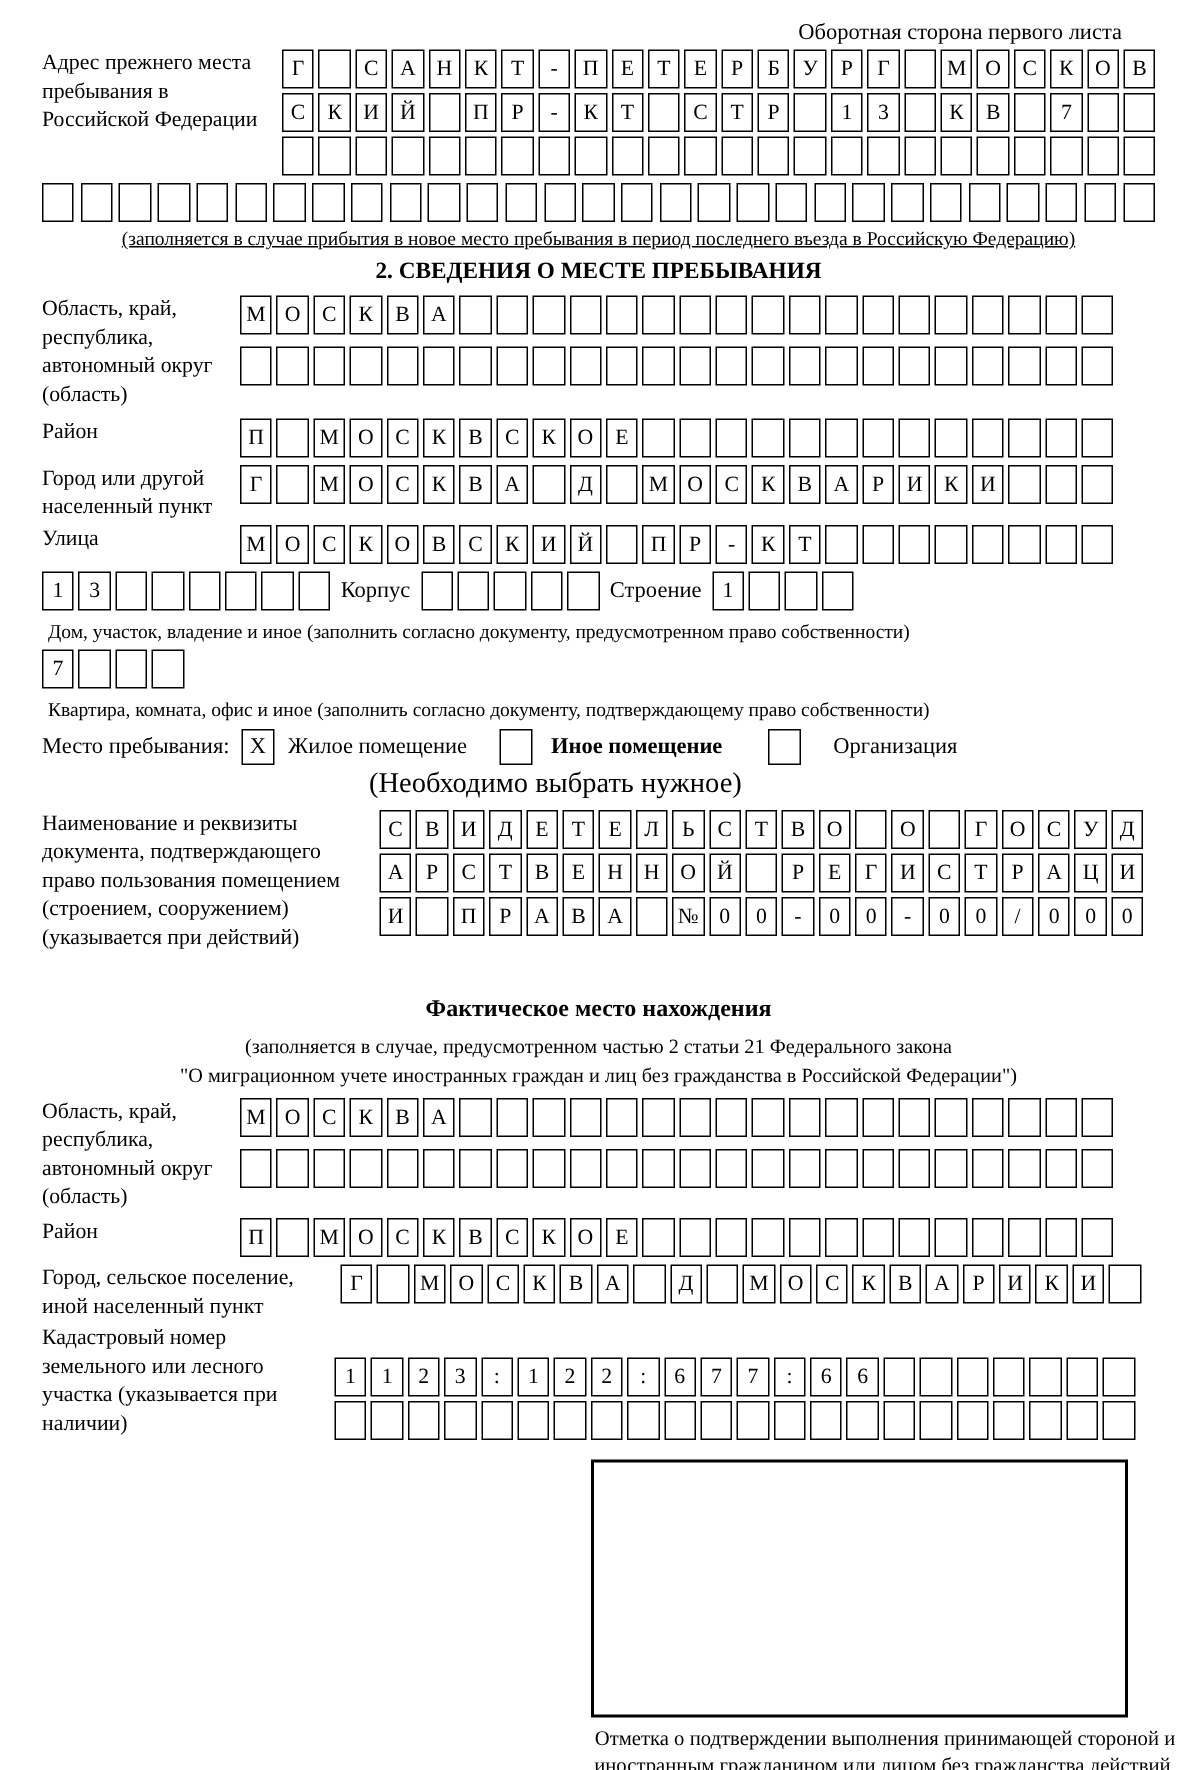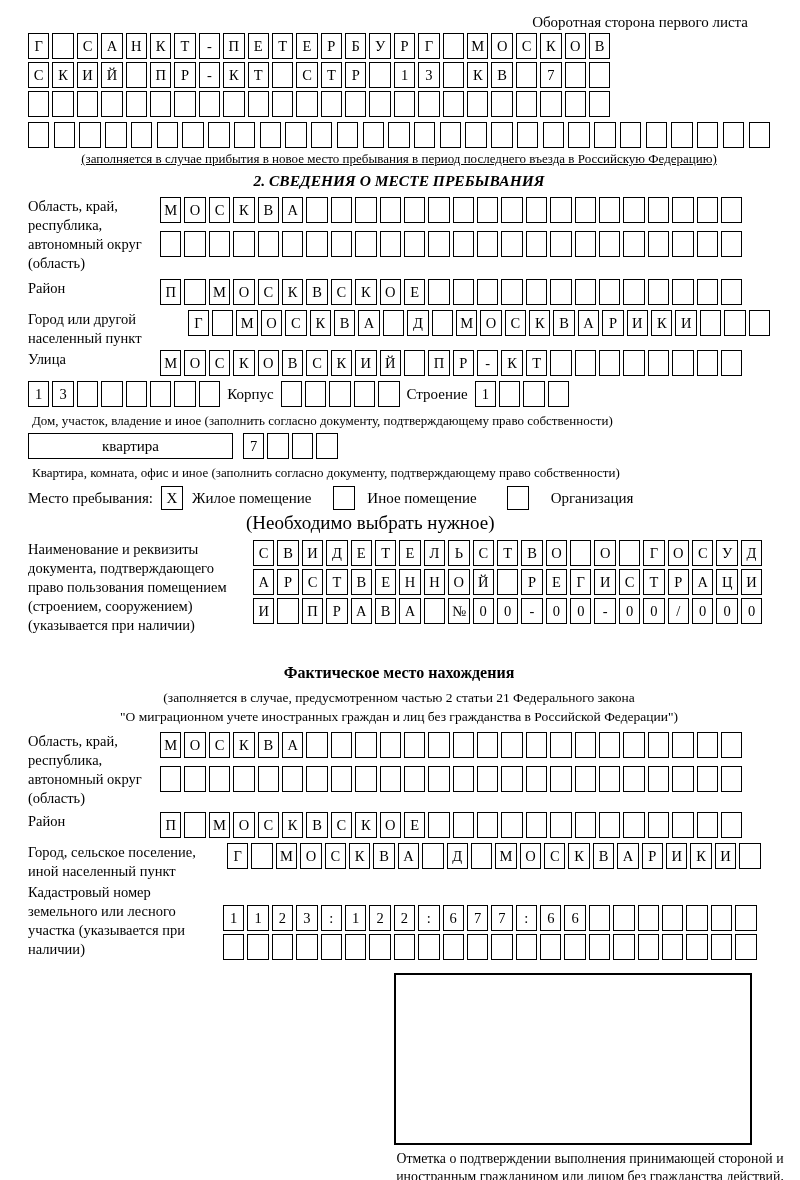--- a/index.html
+++ b/index.html
@@ -29,21 +29,21 @@
     display: inline-flex; align-items: center; justify-content: center;
     font-size: 14.5px; font-family: "Liberation Serif", serif;
   }
   .boxrow.stretch { width: 742px; justify-content: space-between; gap: 0; }
   .rowgap .boxrow { margin-bottom: 8px; }
 
   .caption { font-size: 13px; line-height: 16px; }
   .caption.center { text-align: center; text-decoration: underline; }
   .caption.indent { padding-left: 4px; margin-bottom: 4px; }
 
-  .sec-title { text-align: center; font-weight: bold; font-size: 15.5px; margin: 5px 0 7px 0; font-style: italic; }
+  .sec-title { text-align: center; font-weight: bold; font-size: 15.5px; margin: 5px 0 7px 0; }
 
   .hline { display: flex; align-items: flex-start; margin-bottom: 3px; }
   .widebox {
     flex: none; height: 26px; border: 1.6px solid #000;
     display: flex; align-items: center; justify-content: center;
     font-size: 15px;
   }
   .wb170 { width: 172px; margin-right: 10px; }
   .wb205 { width: 205px; margin-right: 10px; }
   .inline-label { font-size: 15px; line-height: 26px; margin: 0 7px; flex: none; }
@@ -65,20 +65,21 @@
   .stamp-wrap { width: 420px; margin-left: 352px; margin-top: 6px; }
   .stamp-box { width: 358px; height: 172px; border: 2px solid #000; margin-left: 14px; }
   .stamp-caption { font-size: 13.8px; line-height: 18px; text-align: center; margin-top: 5px; }
 </style>
 </head>
 <body>
 
 <div class="header-note">Оборотная сторона первого листа</div>
 
 <div class="field">
+  <div class="flabel w152">Адрес прежнего места пребывания в Российской Федерации</div>
   <div class="rows">
     <div class="boxrow">
         <span class="cell">Г</span>
         <span class="cell"></span>
         <span class="cell">С</span>
         <span class="cell">А</span>
         <span class="cell">Н</span>
         <span class="cell">К</span>
         <span class="cell">Т</span>
         <span class="cell">-</span>
@@ -269,21 +270,21 @@
       <span class="cell"></span>
       <span class="cell"></span>
       <span class="cell"></span>
       <span class="cell"></span>
       <span class="cell"></span>
       <span class="cell"></span>
       <span class="cell"></span>
     </div>
 </div>
 
-<div class="field" style="min-height:36px;justify-content:space-between;">
+<div class="field" style="min-height:36px;">
   <div class="flabel w124">Город или другой населенный пункт</div>
   <div class="boxrow">
       <span class="cell">Г</span>
       <span class="cell"></span>
       <span class="cell">М</span>
       <span class="cell">О</span>
       <span class="cell">С</span>
       <span class="cell">К</span>
       <span class="cell">В</span>
       <span class="cell">А</span>
@@ -356,46 +357,45 @@
       <span class="cell"></span>
     </div>
   <div class="inline-label">Строение</div>
   <div class="boxrow">
       <span class="cell">1</span>
       <span class="cell"></span>
       <span class="cell"></span>
       <span class="cell"></span>
     </div>
 </div>
-<div class="caption indent">Дом, участок, владение и иное (заполнить согласно документу, подтверждающему право собственности)</div>
+<div class="caption indent">Дом, участок, владение и иное (заполнить согласно документу, предусмотренном право собственности)</div>
 
 <div class="hline">
-  <div class="widebox wb205">квартира</div>
   <div class="boxrow">
       <span class="cell">7</span>
       <span class="cell"></span>
       <span class="cell"></span>
       <span class="cell"></span>
     </div>
 </div>
 <div class="caption indent">Квартира, комната, офис и иное (заполнить согласно документу, подтверждающему право собственности)</div>
 
 <div class="place-row">
   <span class="place-label">Место пребывания:</span>
   <span class="cb">X</span>
   <span class="opt-label" style="margin:0 22px 0 9px;">Жилое помещение</span>
   <span class="cb"></span>
-  <span class="opt-label" style="margin:0 30px 0 12px;">Иное помещение</span>
+  <span class="opt-label" style="margin:0 30px 0 12px;font-weight:bold;">Иное помещение</span>
   <span class="cb"></span>
   <span class="opt-label" style="margin-left:22px;">Организация</span>
 </div>
 <div class="place-note">(Необходимо выбрать нужное)</div>
 
 <div class="field" style="min-height:114px;">
-  <div class="flabel w217">Наименование и реквизиты документа, подтверждающего право пользования помещением (строением, сооружением) (указывается при наличии)</div>
+  <div class="flabel w217">Наименование и реквизиты документа, подтверждающего право пользования помещением (строением, сооружением) (указывается при действий)</div>
   <div class="rows">
     <div class="boxrow">
         <span class="cell">С</span>
         <span class="cell">В</span>
         <span class="cell">И</span>
         <span class="cell">Д</span>
         <span class="cell">Е</span>
         <span class="cell">Т</span>
         <span class="cell">Е</span>
         <span class="cell">Л</span>

